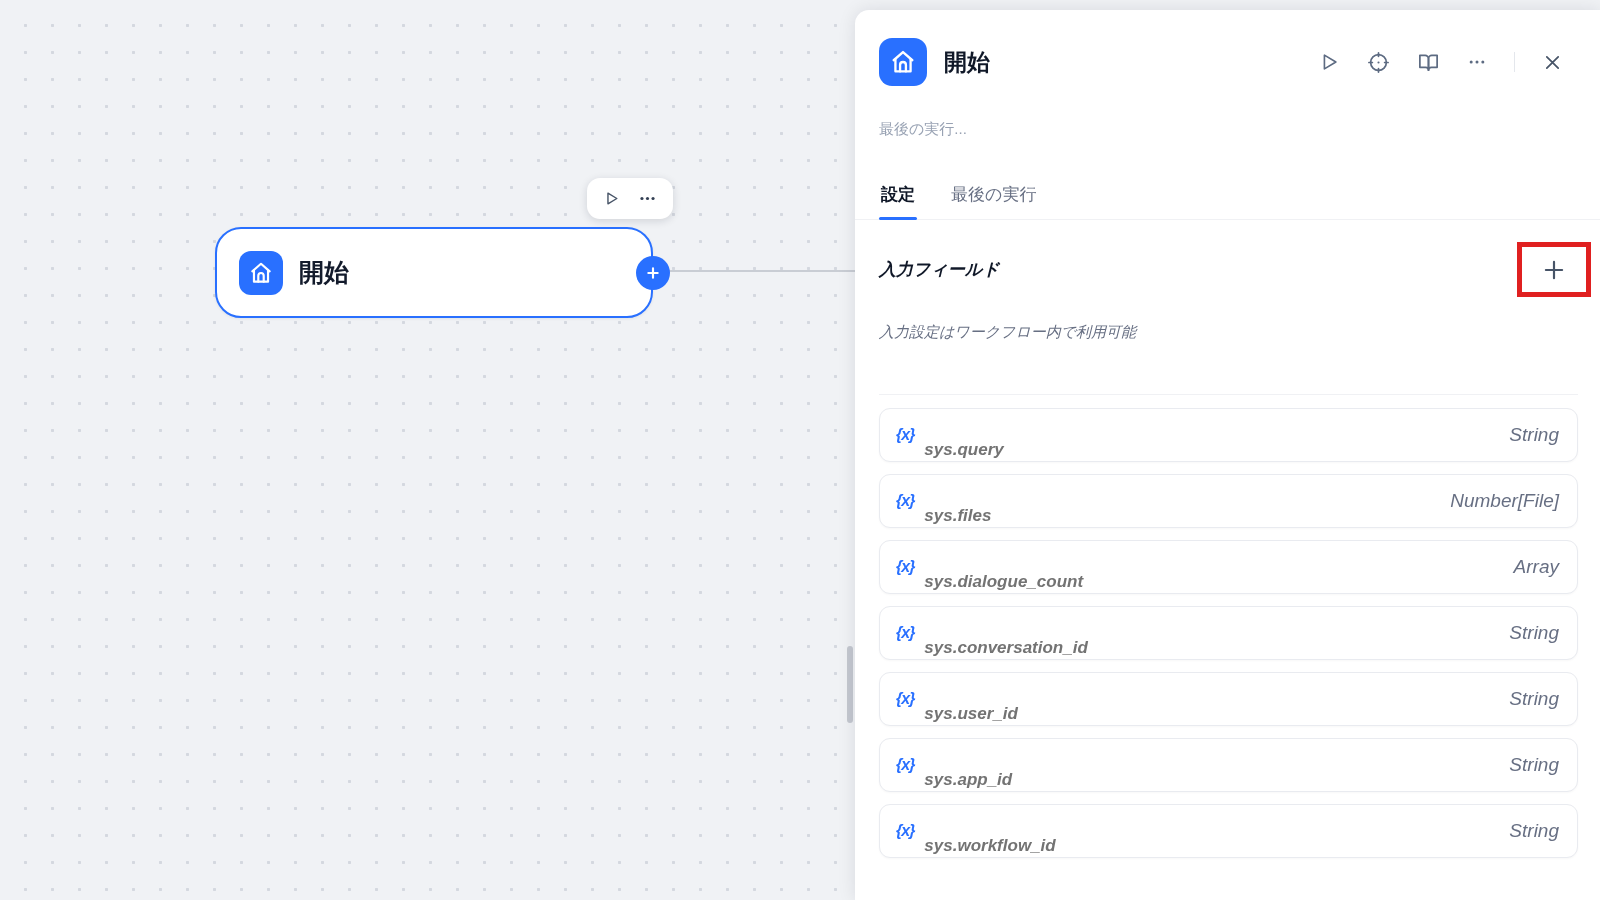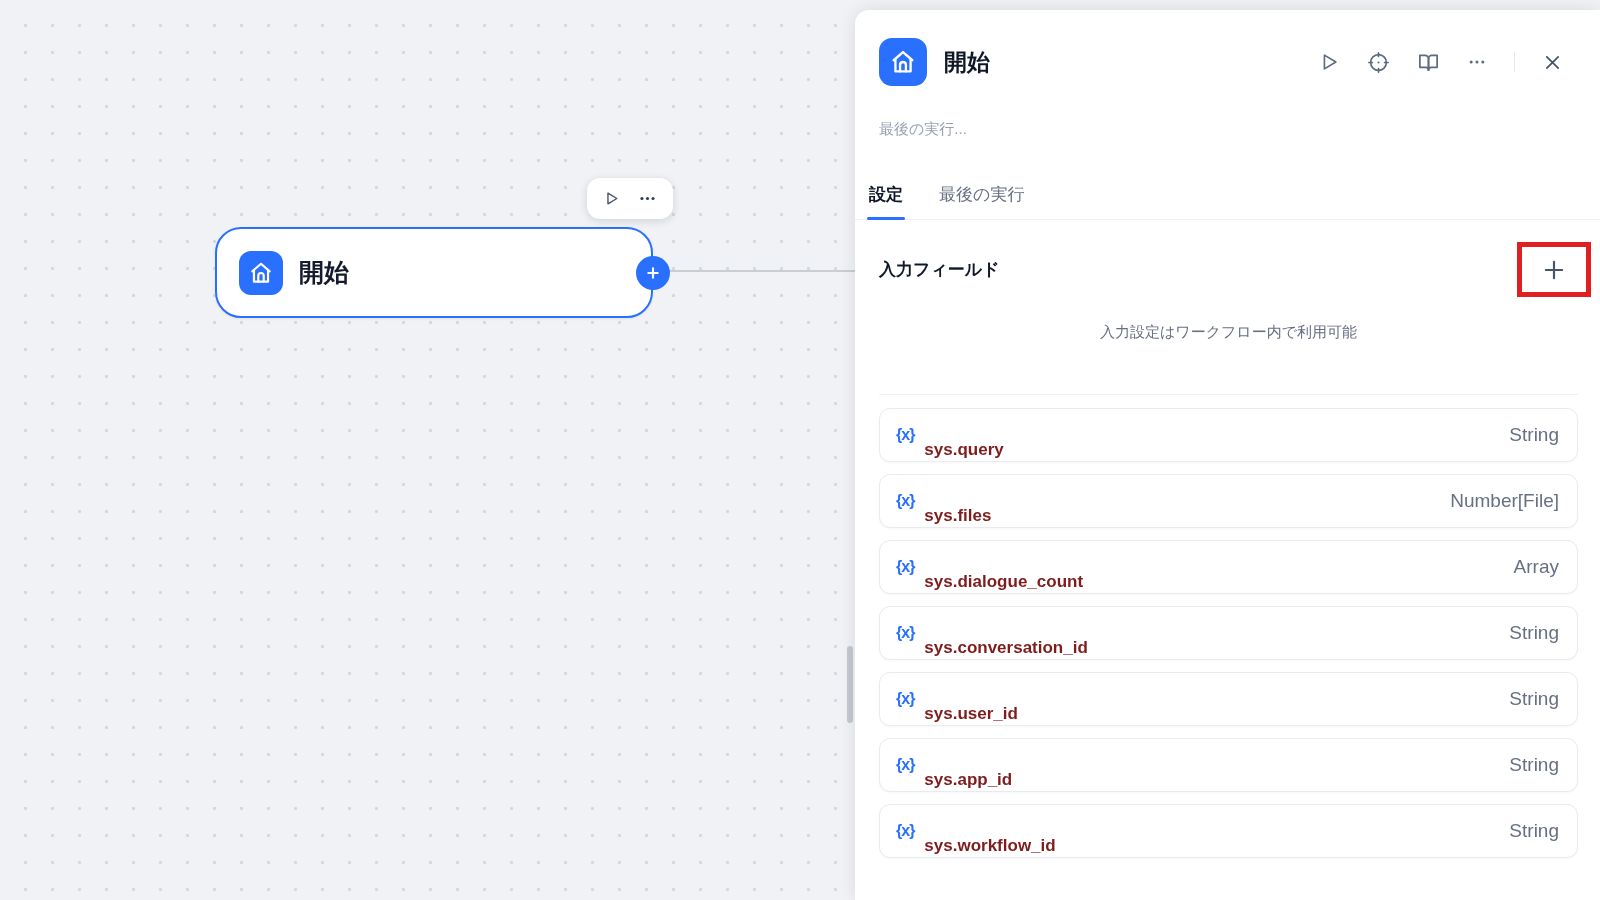--- a/index.html
+++ b/index.html
@@ -44,39 +44,39 @@
   .panel-header{display:flex;align-items:center;padding:28px 37px 0 24px;}
   .panel-node-icon{width:48px;height:48px;border-radius:13px;background:var(--accent);
     display:flex;align-items:center;justify-content:center;flex:0 0 auto;}
   .panel-title{margin-left:17px;font-size:23px;font-weight:700;color:var(--text-dark);}
   .panel-actions{margin-left:auto;display:flex;align-items:center;gap:27px;}
   .icon-btn{background:none;border:none;padding:0;display:flex;align-items:center;justify-content:center;cursor:pointer;}
   .v-divider{width:1px;height:20px;background:#e4e7ec;}
 
   .panel-desc{margin:34px 24px 0;font-size:15px;color:var(--text-faint);cursor:text;}
 
-  .panel-tabs{display:flex;gap:32px;margin-top:44px;padding:0 12px;border-bottom:1px solid #f0f1f4;}
+  .panel-tabs{display:flex;gap:32px;margin-top:44px;padding:0 24px;border-bottom:1px solid #f0f1f4;}
   .tab{font-size:17px;padding:0 2px 13px;cursor:pointer;position:relative;color:var(--text-gray);font-weight:400;}
   .tab.active{color:var(--text-dark);font-weight:700;}
   .tab.active::after{content:"";position:absolute;left:0;right:0;bottom:-1px;height:3px;background:var(--accent);border-radius:2px;}
 
-  .panel-body{padding:0 22px 12px 24px;}
+  .panel-body{padding:0 22px 12px 24px;font-style:italic;}
   .section-header{display:flex;align-items:center;justify-content:space-between;margin-top:22px;}
   .section-title{font-size:17px;font-weight:700;color:var(--text-dark);}
   .add-btn{width:74px;height:55px;background:transparent;border:5px solid var(--red);
     display:flex;align-items:center;justify-content:center;cursor:pointer;margin-right:-13px;}
 
-  .hint{margin-top:26px;text-align:center;font-size:15px;color:var(--text-gray);}
+  .hint{margin-top:26px;font-size:15px;color:var(--text-gray);}
   .h-divider{height:1px;background:#f0f1f4;margin-top:52px;}
 
   .var-list{margin-top:13px;display:flex;flex-direction:column;gap:12px;}
   .var-row{height:54px;border:1px solid var(--card-border);border-radius:11px;background:#fff;
     display:flex;align-items:center;padding:0 18px 0 16px;cursor:pointer;box-shadow:0 1px 2px rgba(16,24,40,.03);}
   .var-badge{color:var(--accent);font-weight:800;font-size:16px;letter-spacing:-1px;flex:0 0 auto;}
-  .var-name{margin-left:10px;font-size:17px;font-weight:700;color:#7f1d1d;margin-top:29px;}
+  .var-name{margin-left:10px;font-size:17px;font-weight:700;color:#737373;margin-top:29px;}
   .var-type{margin-left:auto;font-size:19px;color:var(--text-gray);}
 
   svg{display:block;}
 </style>
 </head>
 <body>
 
 <div class="canvas">
 
   <div class="edge-line"></div>

